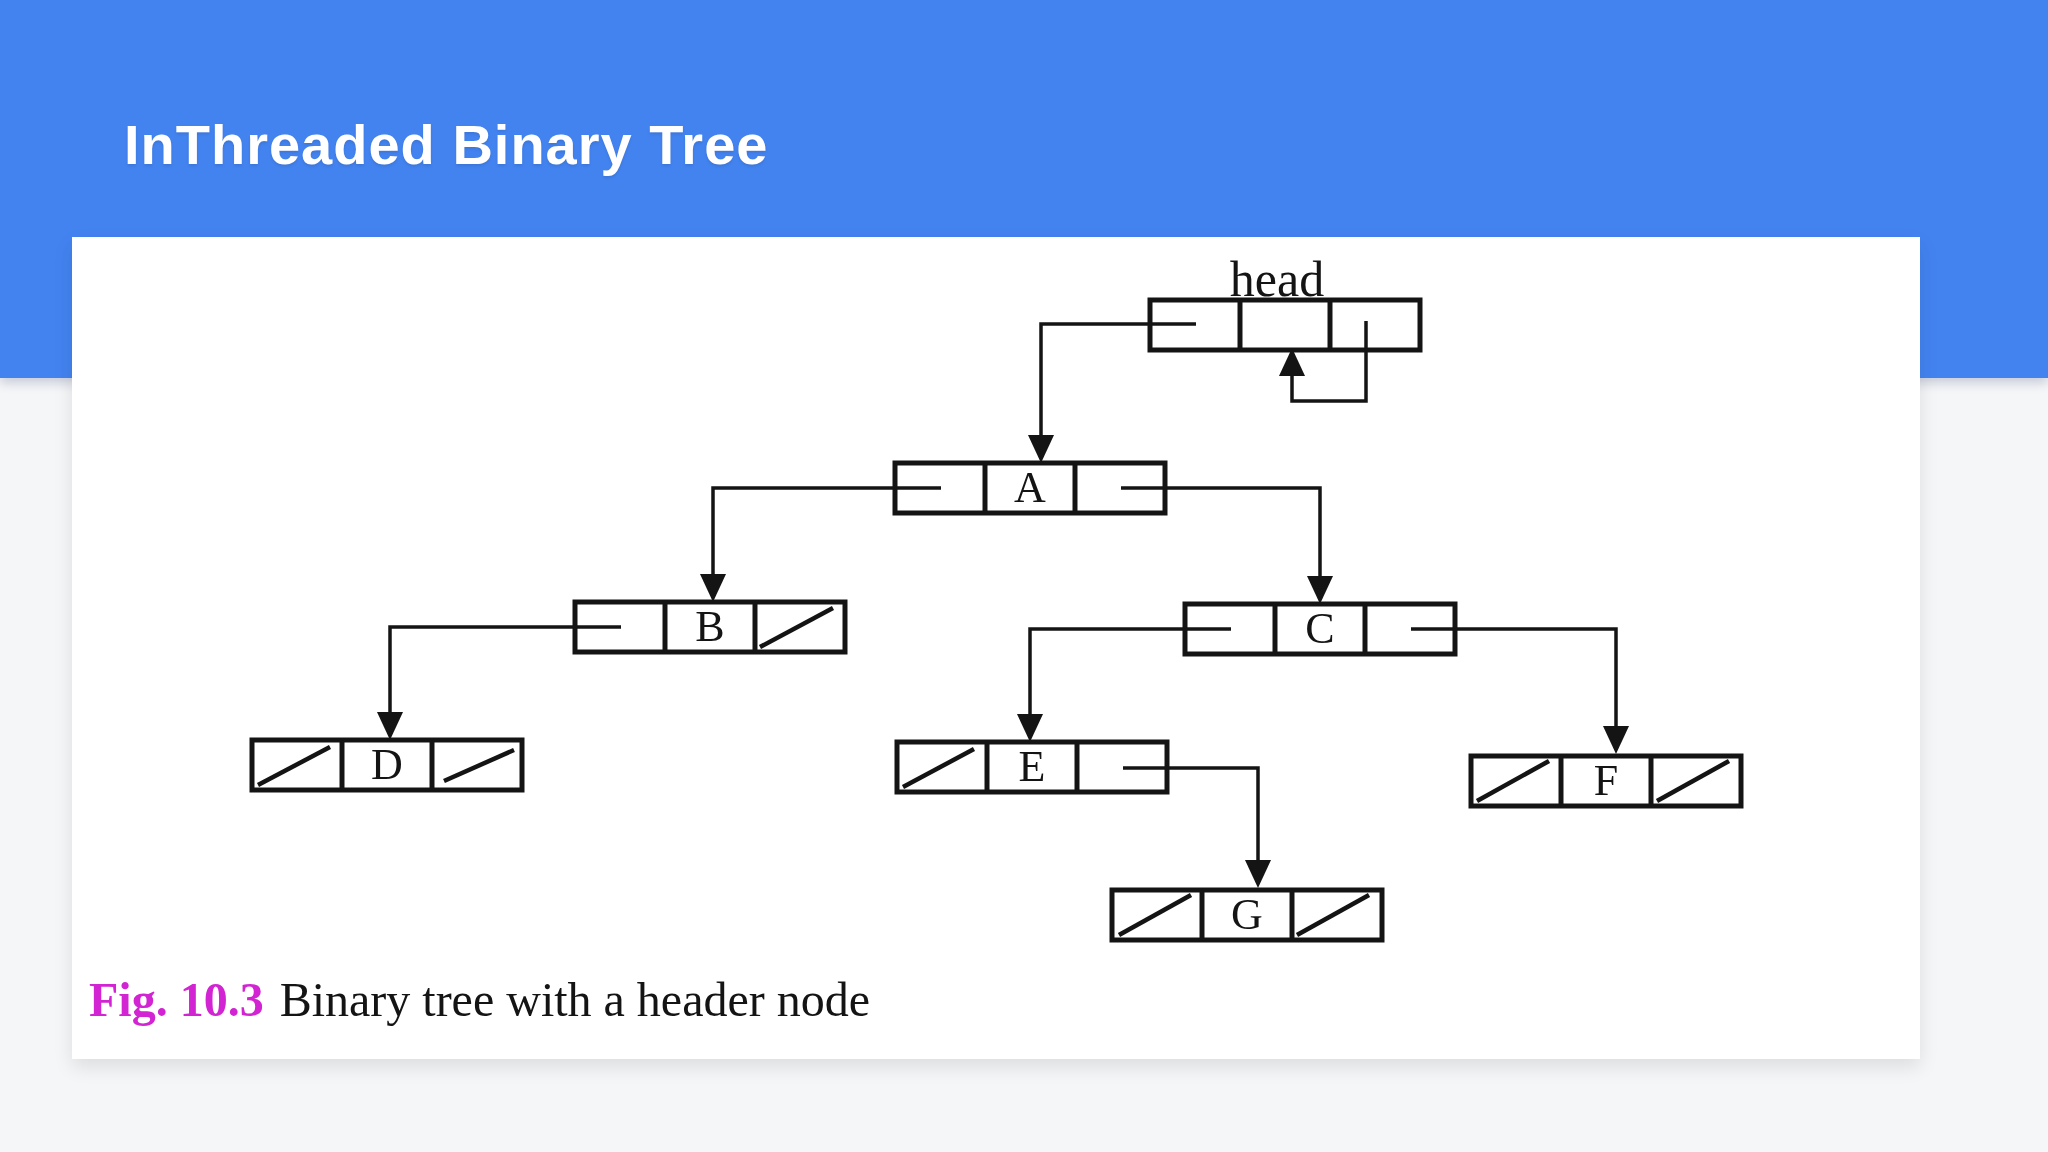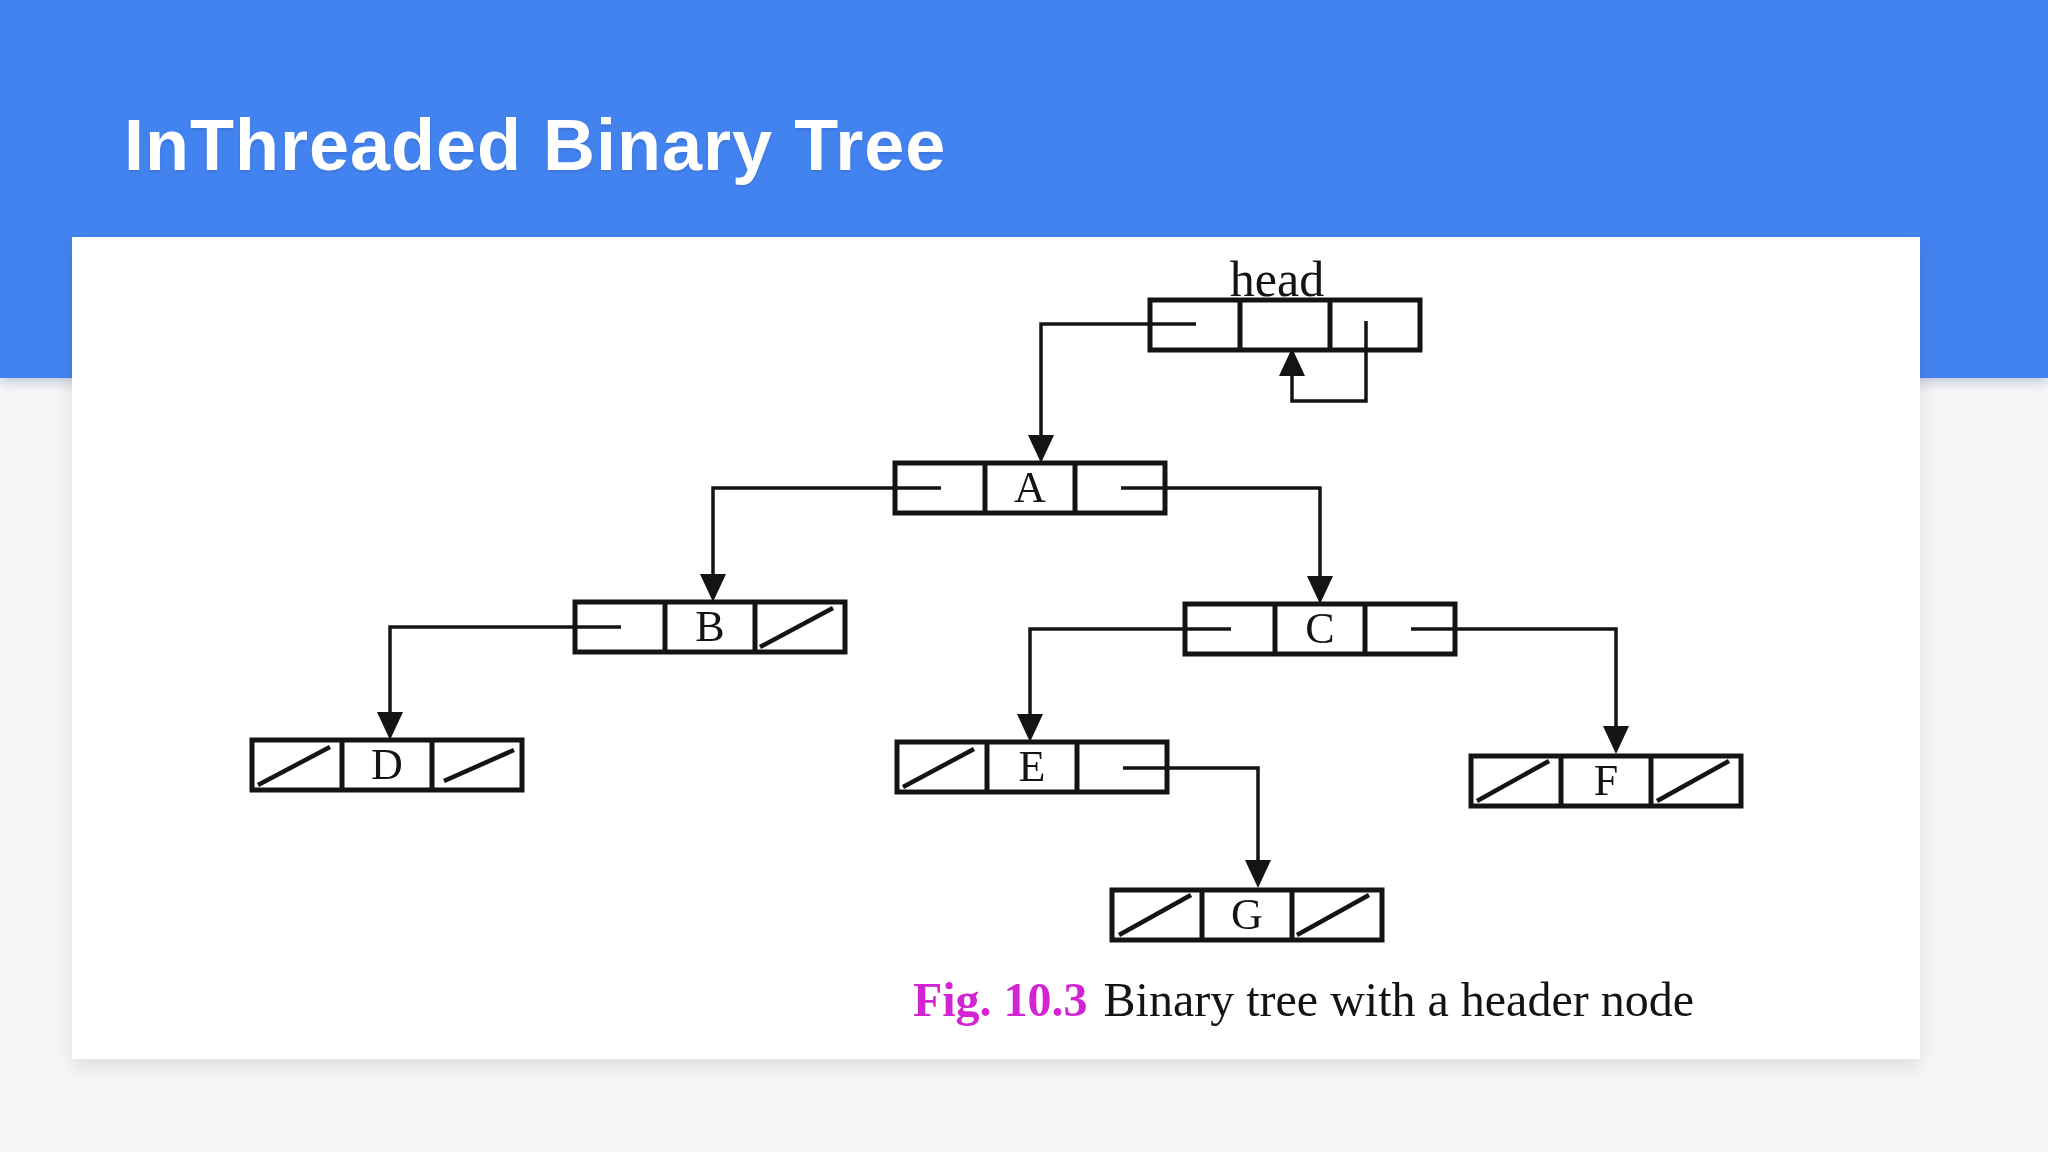--- a/index.html
+++ b/index.html
@@ -10,21 +10,21 @@
     position:relative;overflow:hidden;
   }
   .band{
     position:absolute;left:0;top:0;width:2048px;height:378px;
     background:#4383f0;
     box-shadow:0 5px 10px rgba(40,60,110,.22);
     z-index:1;
   }
   .title{
     position:absolute;left:124px;top:96px;margin:0;
-    font-size:72px;line-height:98px;font-weight:700;color:#ffffff;
+    font-size:56px;line-height:98px;font-weight:700;color:#ffffff;
     letter-spacing:1px;
     text-shadow:0 2px 3px rgba(0,0,0,.10);
   }
   .panel{
     position:absolute;left:72px;top:237px;width:1848px;height:822px;
     background:#ffffff;
     box-shadow:0 8px 18px rgba(0,0,0,.10);
     z-index:2;
   }
   .diagram{
@@ -34,22 +34,22 @@
   .diagram .box{fill:none;stroke:#141414;stroke-width:5;}
   .diagram .divider{stroke:#141414;stroke-width:5;}
   .diagram .conn{fill:none;stroke:#141414;stroke-width:3.5;}
   .diagram .loop{fill:none;stroke:#141414;stroke-width:3.5;}
   .diagram .slash{stroke:#141414;stroke-width:4.5;}
   .diagram .ah{fill:#141414;stroke:none;}
   .diagram text{fill:#141414;text-anchor:middle;}
   .diagram .node-label{font-family:"Liberation Serif",serif;font-size:44px;}
   .diagram .head-label{font-family:"Liberation Serif",serif;font-size:50px;}
   .caption{
-    position:absolute;left:56px;top:972px;width:1638px;
-    text-align:right;z-index:4;
+    position:absolute;left:89px;top:972px;width:1638px;
+    text-align:left;z-index:4;
     font-family:"Liberation Serif",serif;font-size:48px;line-height:56px;color:#141414;
   }
   .fig-label{color:#d224d2;font-weight:700;margin-right:16px;}
 </style>
 </head>
 <body>
 
 <div class="band">
   <h1 class="title">InThreaded Binary Tree</h1>
 </div>

